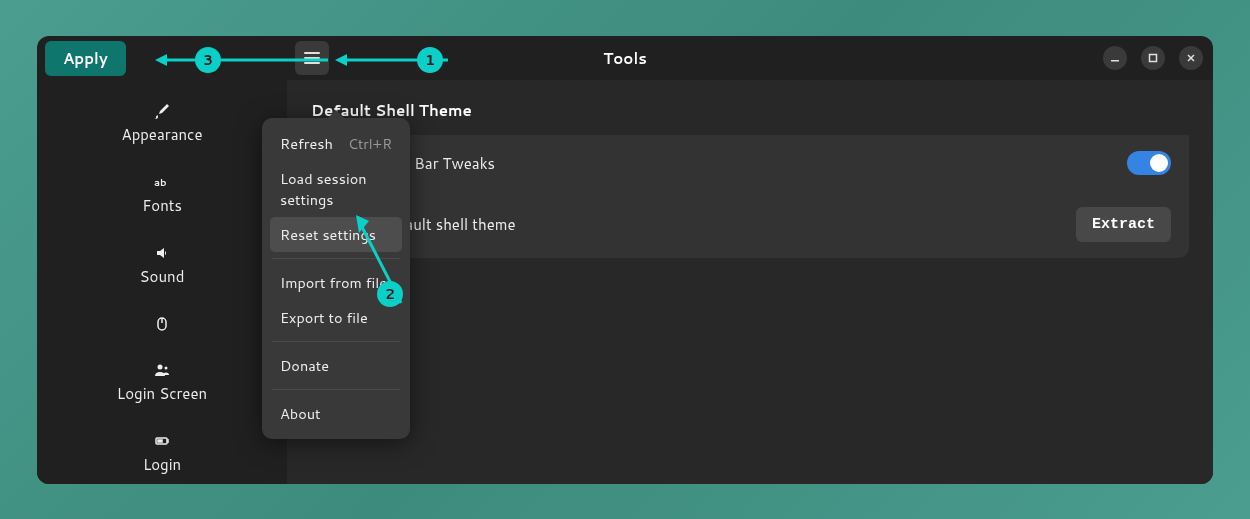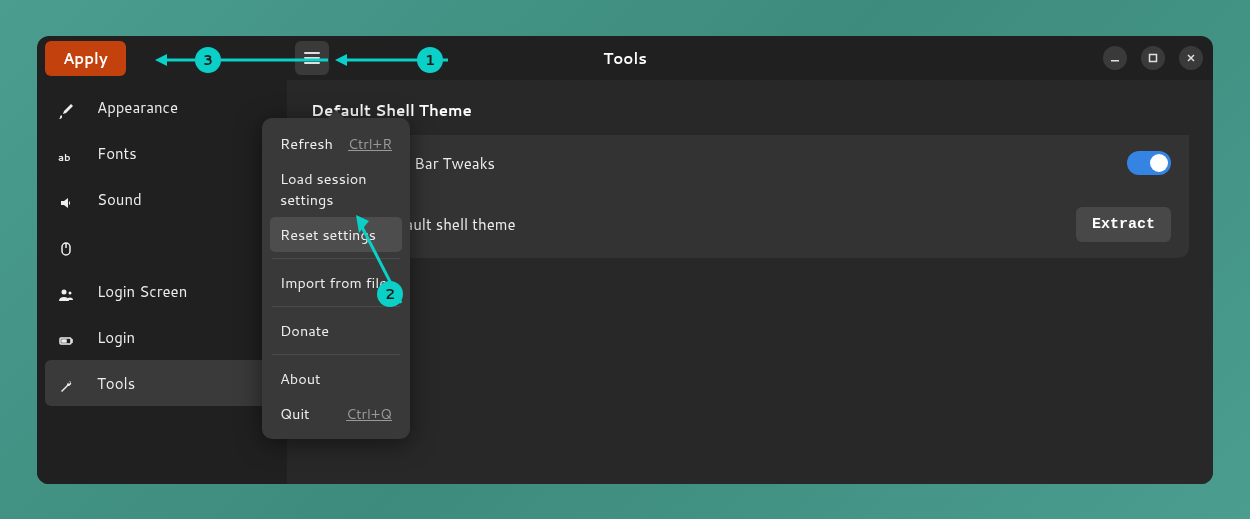--- a/index.html
+++ b/index.html
@@ -36,21 +36,21 @@
       padding: 0 8px;
       position: relative;
     }
     .header-left {
       display: flex;
       align-items: center;
       gap: 8px;
       width: 240px;
     }
     .apply-btn {
-      background: #c2410c;
+      background: #0f766e;
       color: white;
       border: none;
       padding: 7px 18px;
       border-radius: 6px;
       font-size: 15px;
       font-weight: 600;
       cursor: pointer;
     }
     .hamburger-btn {
       width: 34px;
@@ -110,26 +110,27 @@
       border-radius: 0 0 12px 12px;
     }
     .sidebar {
       width: 250px;
       background: #202020;
       padding: 4px 8px;
     }
     .sidebar-item {
       display: flex;
       align-items: center;
-      gap: 22px;
+      gap: 4px;
       padding: 10px 12px;
       border-radius: 6px;
       color: #eee;
       font-size: 15px;
       cursor: pointer;
+      flex-direction: column;
     }
     .sidebar-item.selected {
       background: #3a3a3a;
     }
     .sidebar-icon {
       width: 18px;
       height: 18px;
       display: flex;
       align-items: center;
       justify-content: center;
@@ -221,21 +222,20 @@
       font-size: 14.5px;
       border-radius: 5px;
       cursor: pointer;
     }
     .menu-item.hover {
       background: #4d4d4d;
     }
     .menu-shortcut {
       color: #999;
       font-size: 14px;
-      text-decoration: underline;
     }
     .menu-sep {
       height: 1px;
       background: #4a4a4a;
       margin: 6px 2px;
     }
     .annotation-badge {
       position: absolute;
       width: 26px;
       height: 26px;
@@ -378,31 +378,30 @@
     <div class="menu-item">
       <span>Load session settings</span>
     </div>
     <div class="menu-item hover">
       <span>Reset settings</span>
     </div>
     <div class="menu-sep"></div>
     <div class="menu-item">
       <span>Import from file</span>
     </div>
+    <div class="menu-item">
+      <span>Export to file</span>
+    </div>
     <div class="menu-sep"></div>
     <div class="menu-item">
       <span>Donate</span>
     </div>
     <div class="menu-sep"></div>
     <div class="menu-item">
       <span>About</span>
-    </div>
-    <div class="menu-item">
-      <span>Quit</span>
-      <span class="menu-shortcut">Ctrl+Q</span>
     </div>
   </div>
 </div>
 
 <svg class="arrow" style="top:48px; left:155px;" width="175" height="24">
   <line x1="173" y1="12" x2="8" y2="12" stroke="#0ad0c8" stroke-width="3"></line>
   <polygon points="0,12 12,6 12,18" fill="#0ad0c8"></polygon>
 </svg>
 <svg class="arrow" style="top:48px; left:335px;" width="115" height="24">
   <line x1="113" y1="12" x2="8" y2="12" stroke="#0ad0c8" stroke-width="3"></line>

